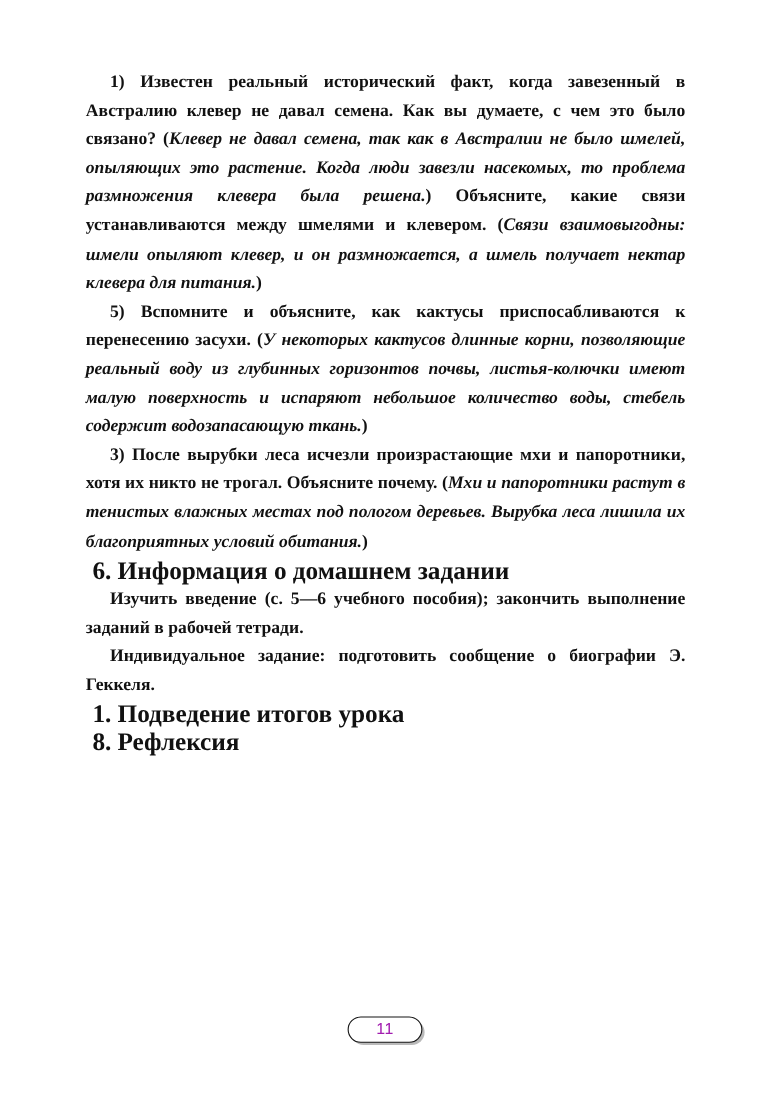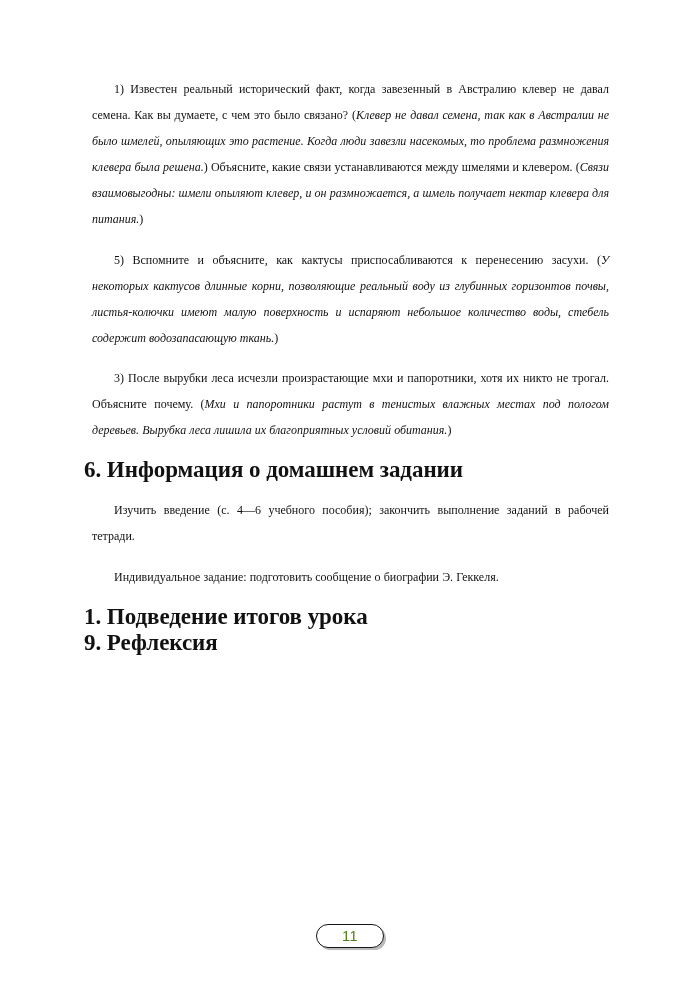--- a/index.html
+++ b/index.html
@@ -28,29 +28,30 @@
   }
 
   .content {
     position: absolute;
     left: 78px;
     top: 62px;
     width: 545px;
   }
 
   p {
-    margin: 14px;
+    margin: 0;
     padding: 0;
-    font-size: 12px;
+    font-size: 16px;
     line-height: 26.1px;
     text-align: justify;
     text-justify: inter-word;
     text-indent: 22px;
     hyphens: manual;
     word-spacing: 0.1px;
+    font-weight: bold;
   }
 
   
 
   .ital {
     font-style: italic;
   }
 
   h2.section {
     margin: 0;
@@ -92,44 +93,44 @@
     min-width: 68px;
     height: 24px;
     border: 1.6px solid #151515;
     border-radius: 12px;
     background: #ffffff;
     display: flex;
     align-items: center;
     justify-content: center;
     font-family: "Liberation Sans", "DejaVu Sans", sans-serif;
     font-size: 14.5px;
-    color: #4d7c0f;
+    color: #a21caf;
     letter-spacing: 0.4px;
     box-shadow: 2.5px 2.5px 0 -0.5px rgba(40,40,40,0.32);
   }
 </style>
 </head>
 <body>
 
 <div class="page">
 
   <div class="content">
 
     <p><span>1) Известен реальный исторический факт, когда завезенный в Австралию клевер не давал семена. Как вы думаете, с чем это было связано? (</span><span class="ital">Клевер не давал семена, так как в Австралии не было шмелей, опыляющих это растение. Когда люди завезли насекомых, то проблема размножения клевера была решена.</span><span>) Объясните, какие связи устанавливаются между шмелями и клевером. (</span><span class="ital">Связи взаимовыгодны: шмели опыляют клевер, и он размножается, а шмель получает нектар клевера для питания.</span><span>)</span></p>
     <p><span>5) Вспомните и объясните, как кактусы приспосабливаются к перенесению засухи. (</span><span class="ital">У некоторых кактусов длинные корни, позволяющие реальный воду из глубинных горизонтов почвы, листья-колючки имеют малую поверхность и испаряют небольшое количество воды, стебель содержит водозапасающую ткань.</span><span>)</span></p>
     <p><span>3) После вырубки леса исчезли произрастающие мхи и папоротники, хотя их никто не трогал. Объясните почему. (</span><span class="ital">Мхи и папоротники растут в тенистых влажных местах под пологом деревьев. Вырубка леса лишила их благоприятных условий обитания.</span><span>)</span></p>
 
     <h2 class="section sp-before-heading">6. Информация о домашнем задании</h2>
 
-    <p><span>Изучить введение (с. 4—6 учебного пособия); закончить выполнение заданий в рабочей тетради.</span></p>
+    <p><span>Изучить введение (с. 5—6 учебного пособия); закончить выполнение заданий в рабочей тетради.</span></p>
     <p><span>Индивидуальное задание: подготовить сообщение о биографии Э. Геккеля.</span></p>
 
     <h2 class="section sp-before-heading-7">1. Подведение итогов урока</h2>
 
-    <h2 class="section sp-before-heading-8">9. Рефлексия</h2>
+    <h2 class="section sp-before-heading-8">8. Рефлексия</h2>
 
   </div>
 
   <div class="folio-wrap">
     <div class="folio">11</div>
   </div>
 
 </div>
 
 </body></html>

